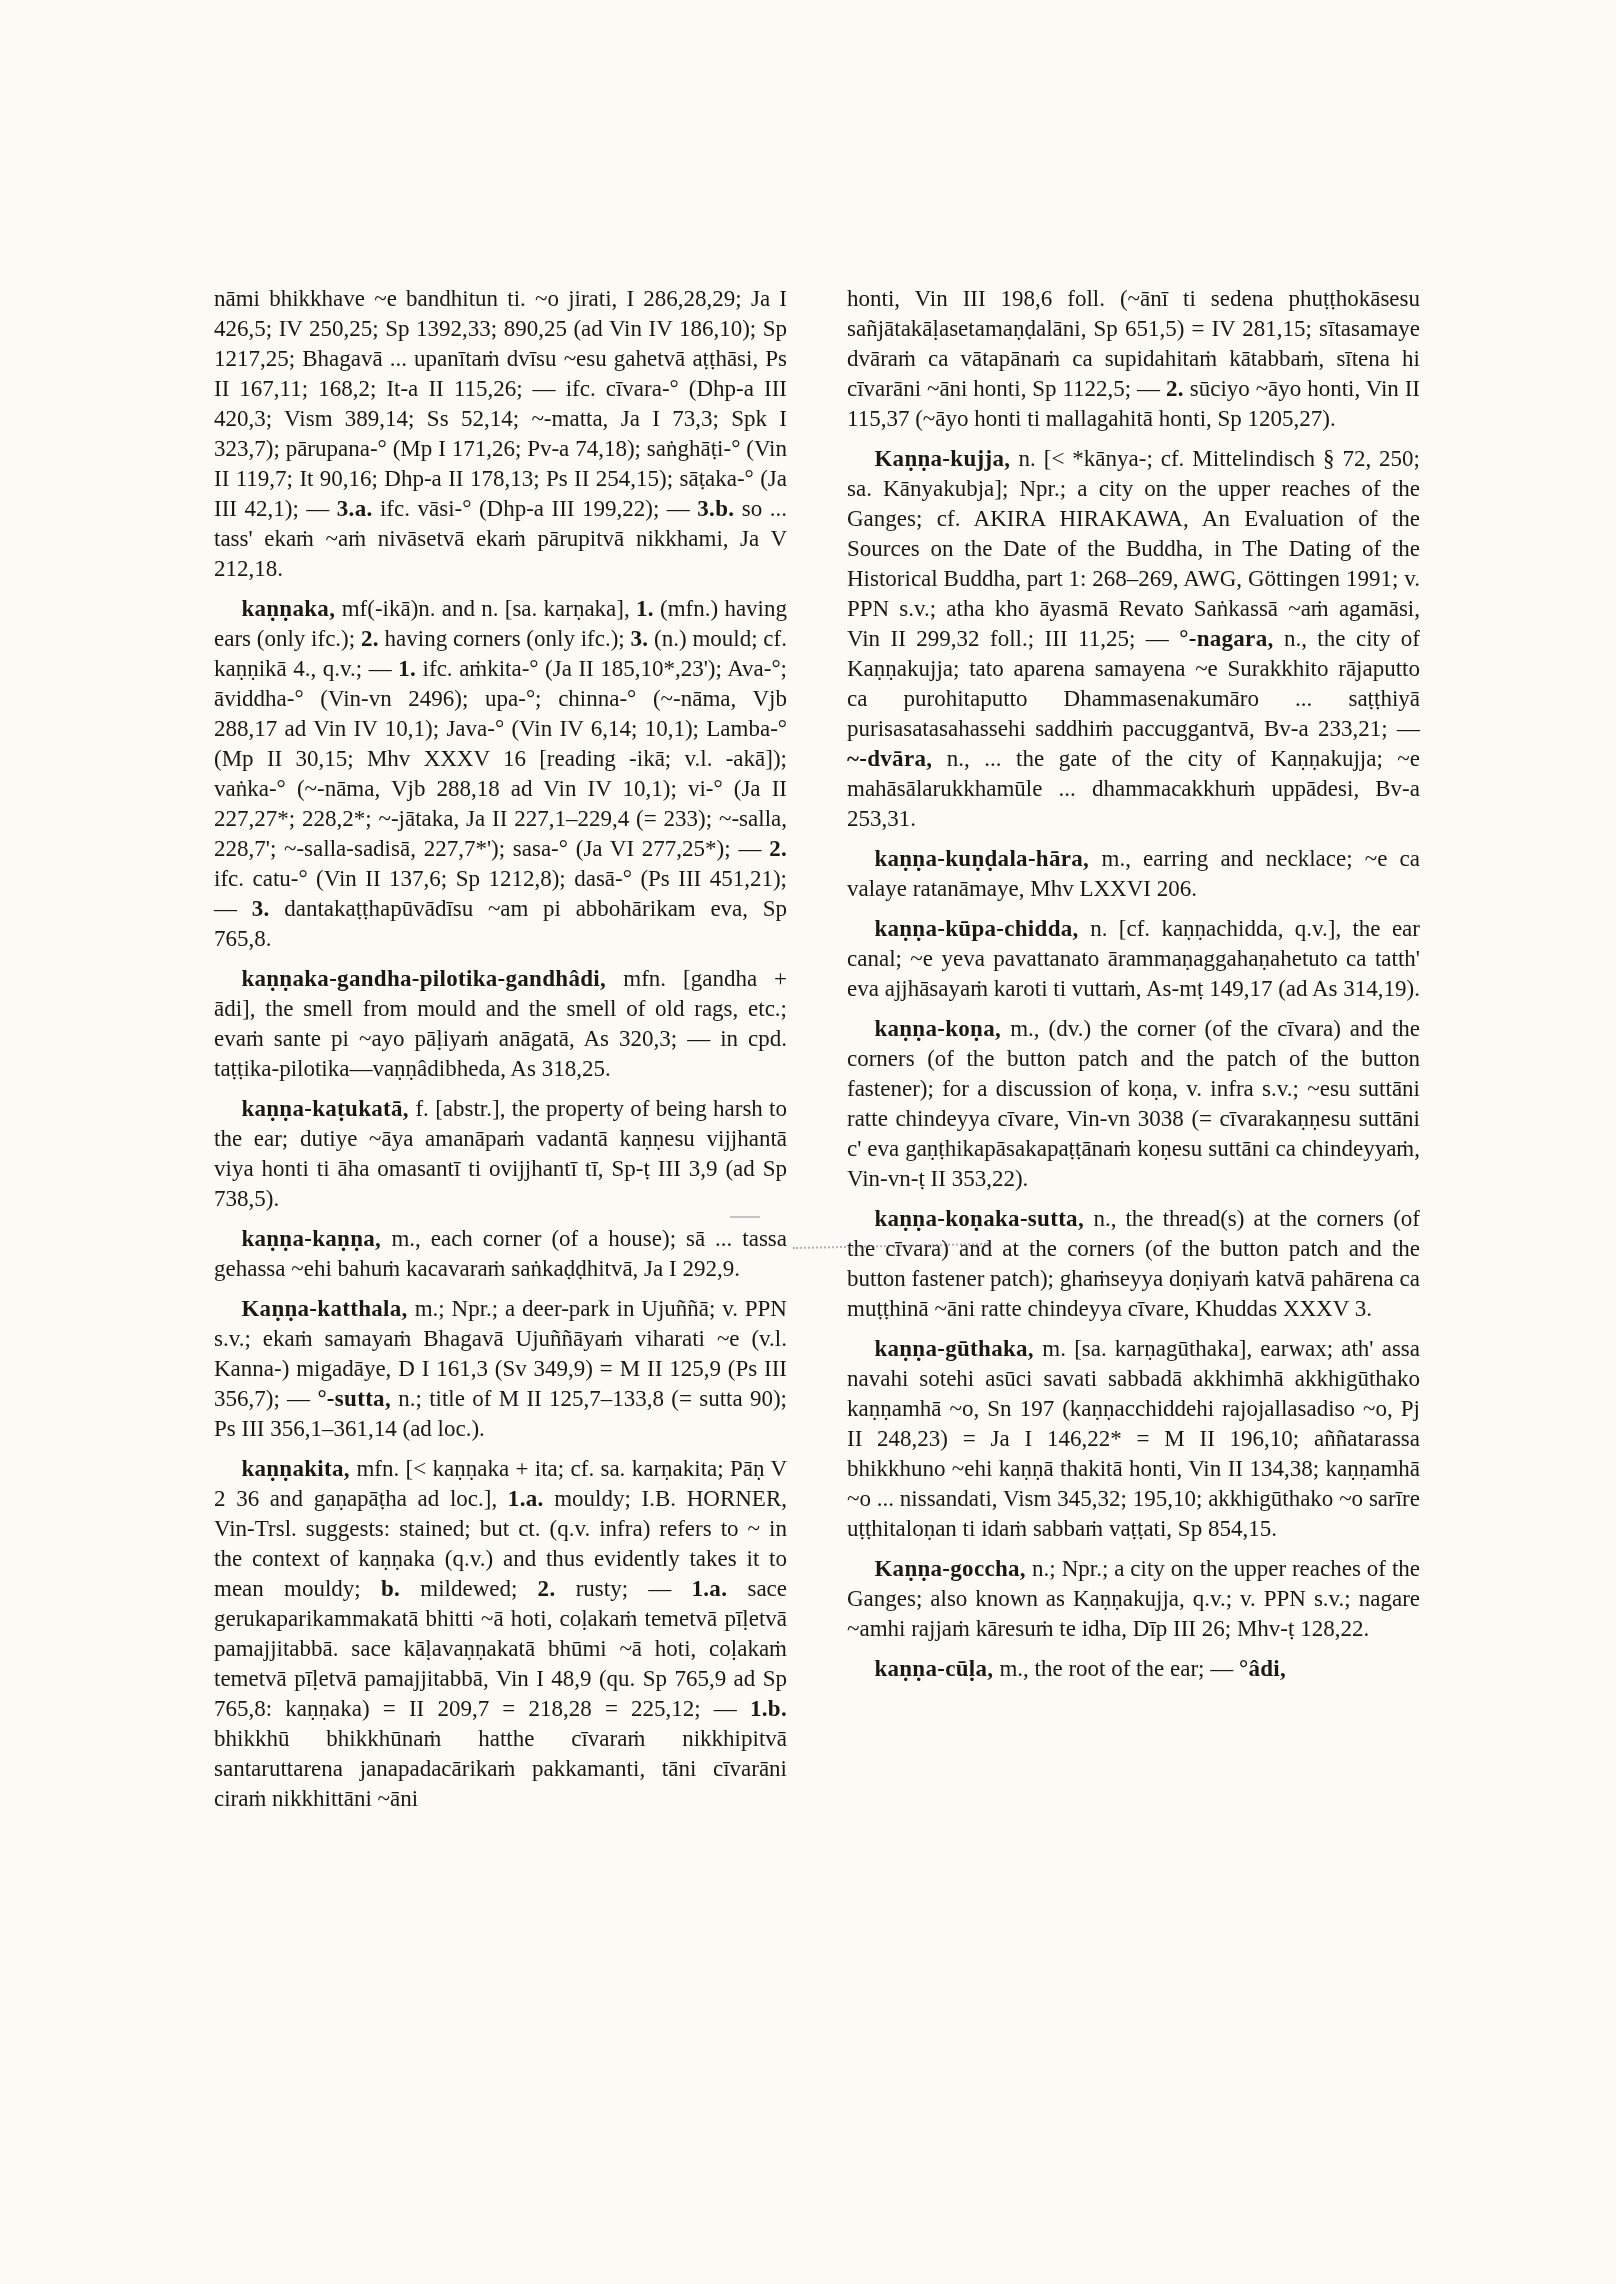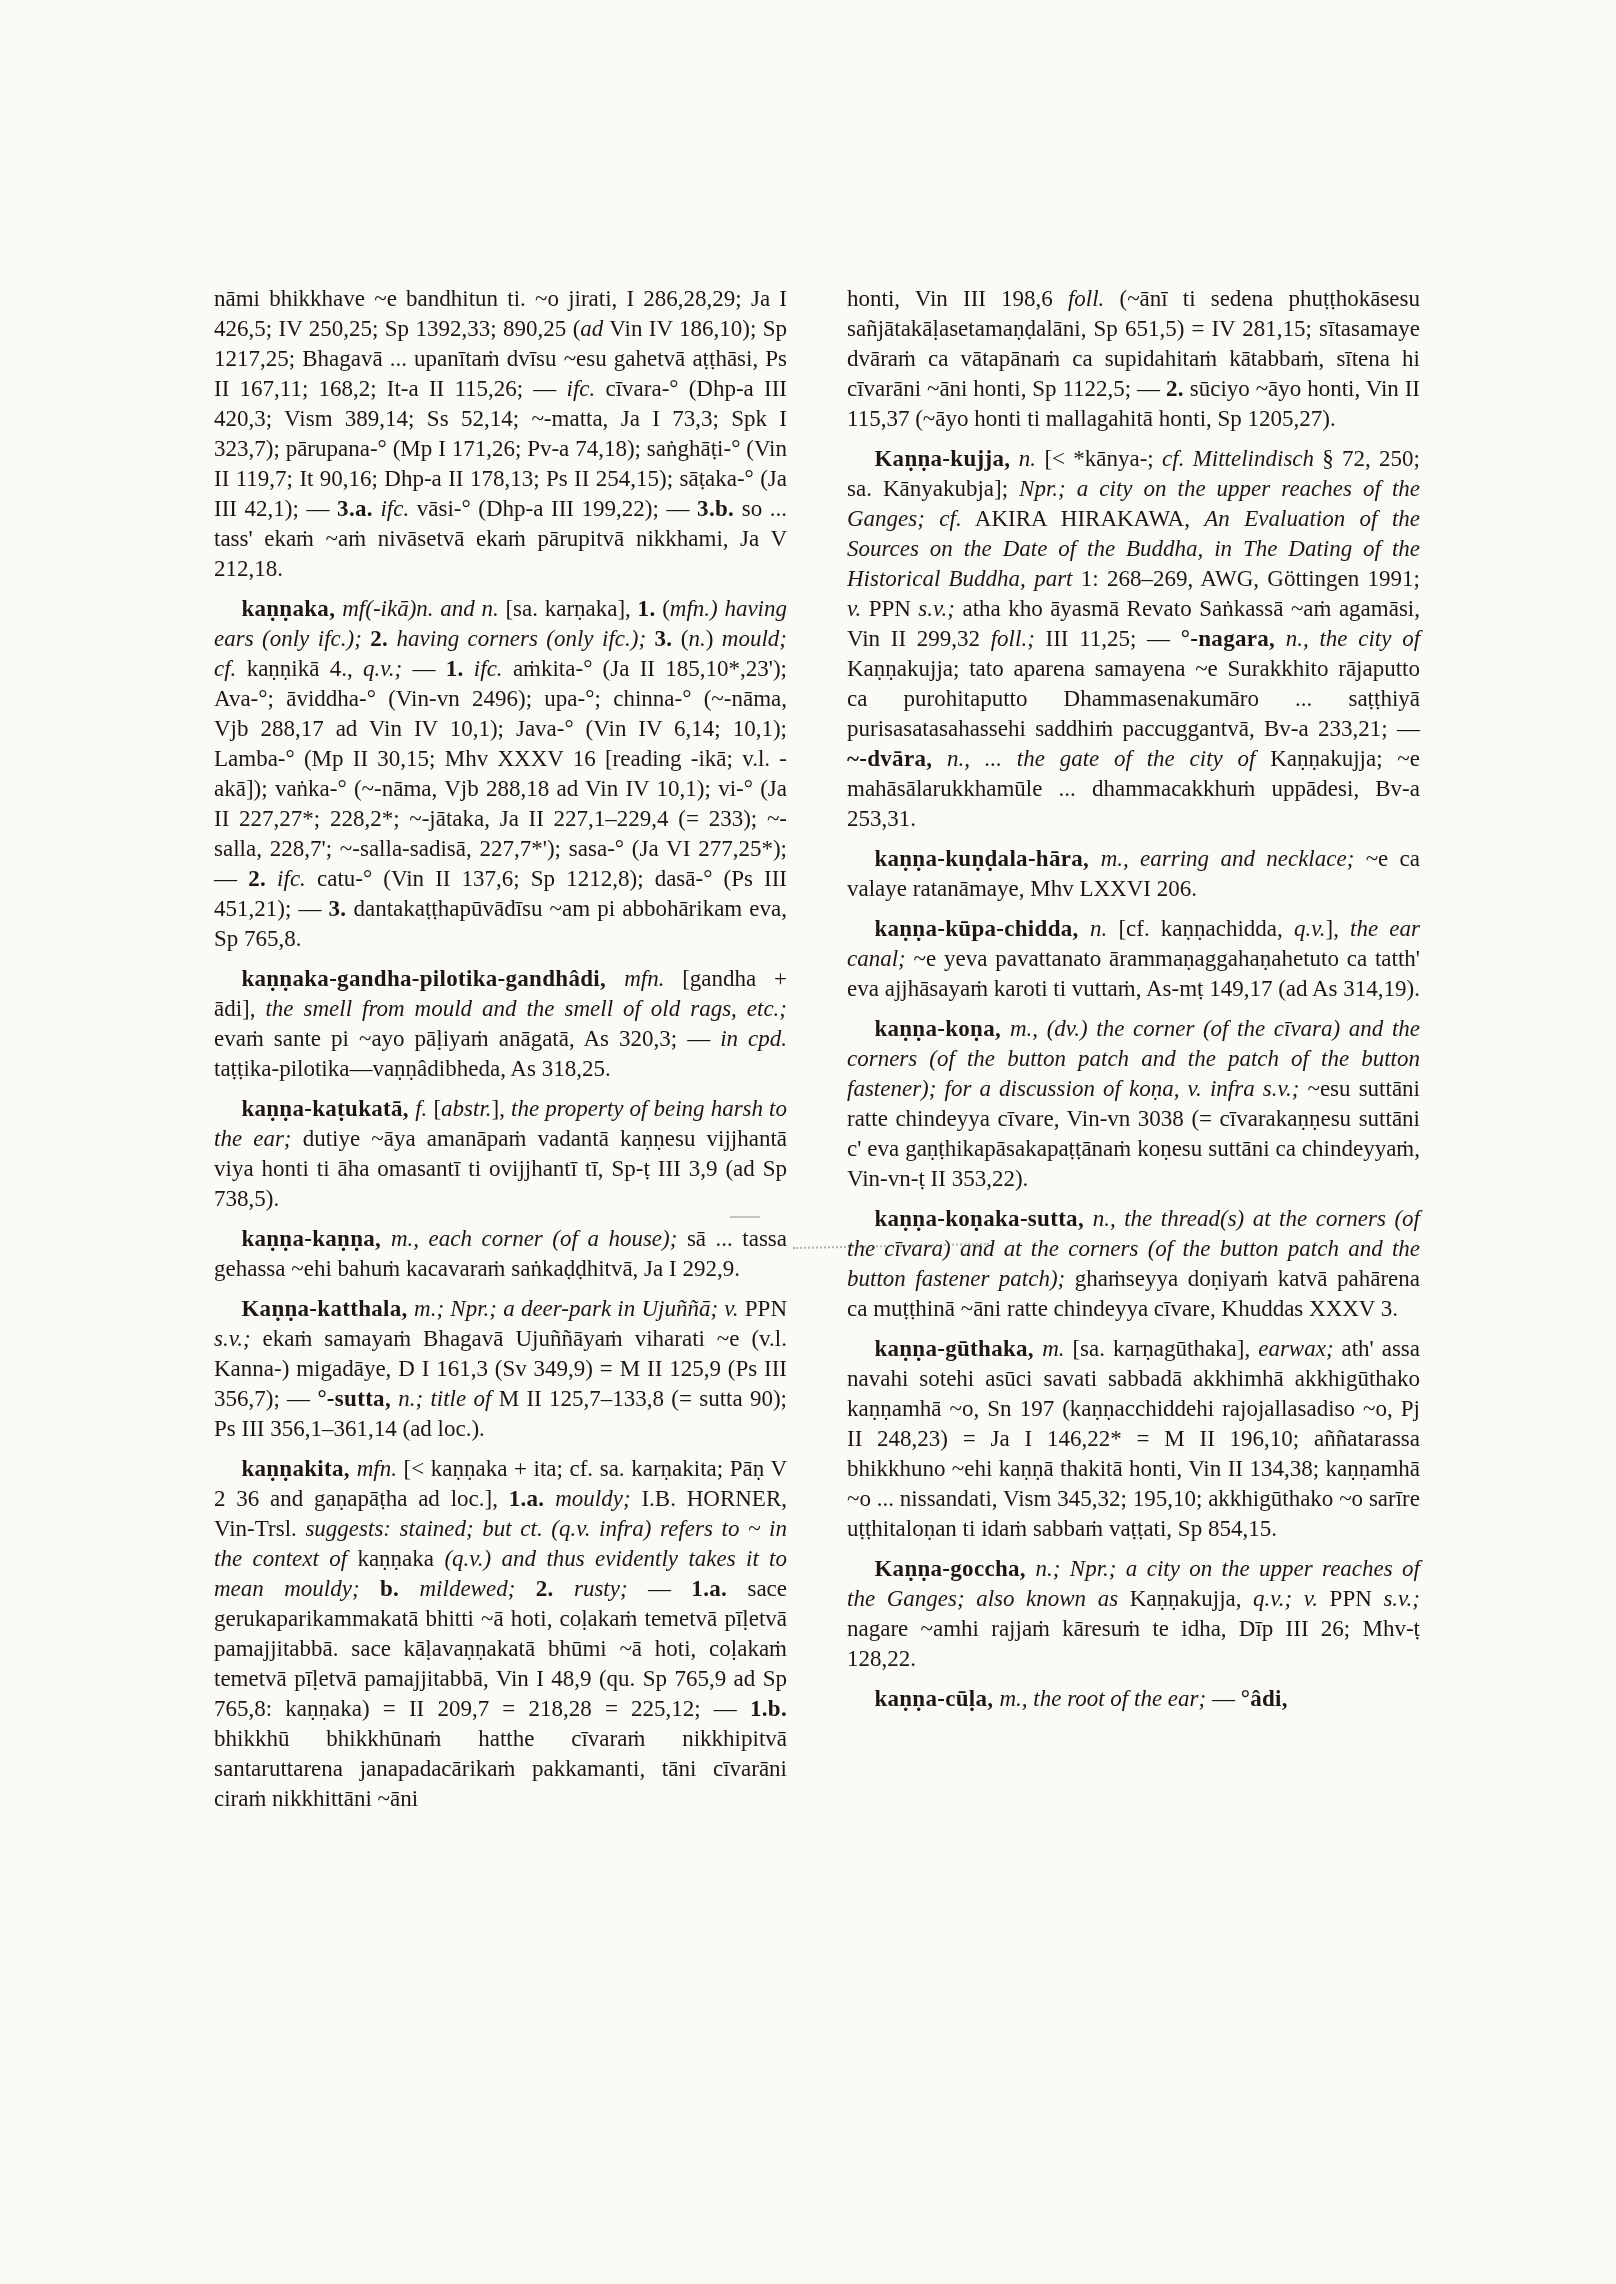--- a/index.html
+++ b/index.html
@@ -34,21 +34,21 @@
     width: 593px;
     font-size: 23px;
     line-height: 30px;
     text-align: justify;
     text-justify: inter-word;
     hyphens: auto;
   }
   .column p { margin: 10px; }
   p.entry { text-indent: 27.4px; }
   .b { font-weight: bold; letter-spacing: 0.3px; }
-  .i { font-style: italic; }
+  .i { }
   
   .artifact-underline {
     position: absolute;
     left: 793px;
     top: 1245px;
     width: 196px;
     height: 0;
     border-top: 2px dotted rgba(90, 88, 100, 0.45);
     transform: rotate(-1.2deg);
   }

